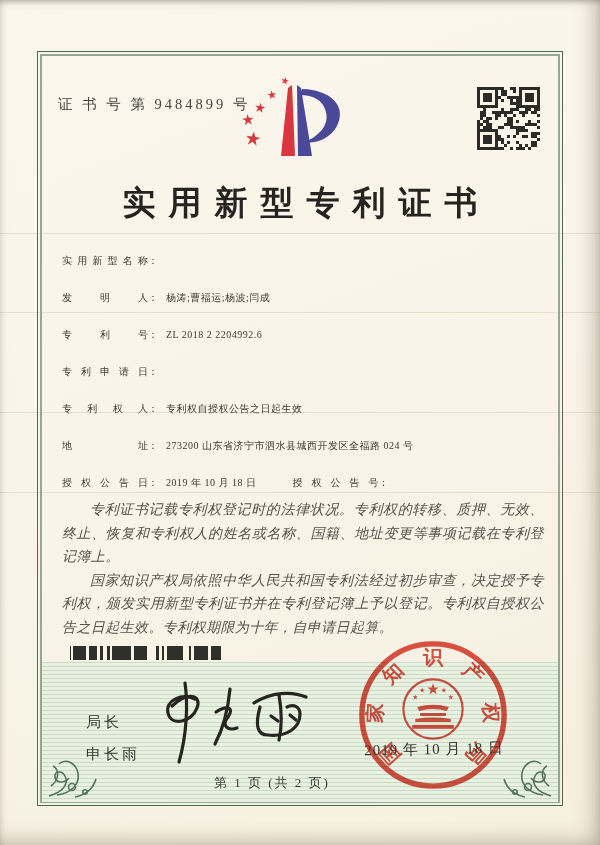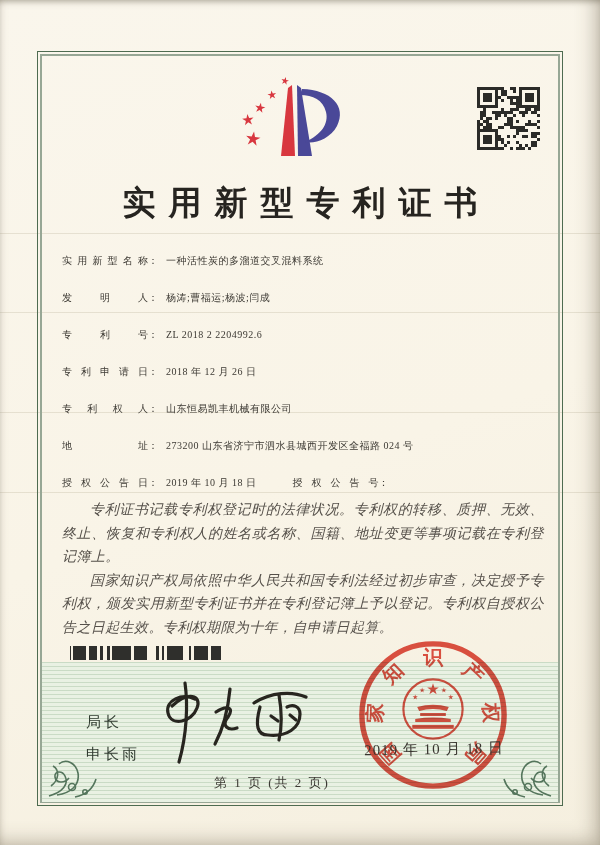--- a/index.html
+++ b/index.html
@@ -82,20 +82,21 @@
 
 <div class="photo">
 
   <div class="crease" style="top:233px"></div>
   <div class="crease" style="top:312px"></div>
   <div class="crease" style="top:412px"></div>
   <div class="crease" style="top:492px"></div>
 
   <div class="frame"></div>
 
+  <div class="cert-no">证 书 号 第 9484899 号</div>
 
   <svg class="logo" viewBox="0 0 122 94">
     <g fill="#d8373f">
       <path d="M0,-1 L0.2245,-0.309 L0.951,-0.309 L0.3633,0.118 L0.5878,0.809 L0,0.382 L-0.5878,0.809 L-0.3633,0.118 L-0.951,-0.309 L-0.2245,-0.309 Z" transform="translate(52,9) scale(4) rotate(12)"></path>
       <path d="M0,-1 L0.2245,-0.309 L0.951,-0.309 L0.3633,0.118 L0.5878,0.809 L0,0.382 L-0.5878,0.809 L-0.3633,0.118 L-0.951,-0.309 L-0.2245,-0.309 Z" transform="translate(39,23) scale(4.6) rotate(-8)"></path>
       <path d="M0,-1 L0.2245,-0.309 L0.951,-0.309 L0.3633,0.118 L0.5878,0.809 L0,0.382 L-0.5878,0.809 L-0.3633,0.118 L-0.951,-0.309 L-0.2245,-0.309 Z" transform="translate(27,36) scale(5.4) rotate(10)"></path>
       <path d="M0,-1 L0.2245,-0.309 L0.951,-0.309 L0.3633,0.118 L0.5878,0.809 L0,0.382 L-0.5878,0.809 L-0.3633,0.118 L-0.951,-0.309 L-0.2245,-0.309 Z" transform="translate(15,48) scale(6) rotate(-6)"></path>
       <path d="M0,-1 L0.2245,-0.309 L0.951,-0.309 L0.3633,0.118 L0.5878,0.809 L0,0.382 L-0.5878,0.809 L-0.3633,0.118 L-0.951,-0.309 L-0.2245,-0.309 Z" transform="translate(20,67) scale(7.6) rotate(8)"></path>
       <polygon points="55,16 59,13 62,84 48,84"></polygon>
     </g>
@@ -548,41 +549,39 @@
       <i style="background:transparent"></i>
       <i style="background:transparent"></i>
     </div>
 
   <div class="title">实用新型专利证书</div>
 
   <div class="fields">
     <div class="frow">
       <span class="flbl">实用新型名称</span>
         <span class="fcolon">：</span>
-      <span class="fval">一种活性炭的多溜道交叉混料系统</span>
     </div>
     <div class="frow">
       <span class="flbl">发明人</span>
         <span class="fcolon">：</span>
       <span class="fval">杨涛;曹福运;杨波;闫成</span>
     </div>
     <div class="frow">
       <span class="flbl">专利号</span>
         <span class="fcolon">：</span>
       <span class="fval">ZL 2018 2 2204992.6</span>
     </div>
     <div class="frow">
       <span class="flbl">专利申请日</span>
         <span class="fcolon">：</span>
-      <span class="fval">2018 年 12 月 26 日</span>
     </div>
     <div class="frow">
       <span class="flbl">专利权人</span>
         <span class="fcolon">：</span>
-      <span class="fval">山东恒易凯丰机械有限公司</span>
+      <span class="fval">专利权自授权公告之日起生效</span>
     </div>
     <div class="frow">
       <span class="flbl">地址</span>
         <span class="fcolon">：</span>
       <span class="fval">273200 山东省济宁市泗水县城西开发区全福路 024 号</span>
     </div>
     <div class="frow">
       <span class="flbl">授权公告日</span>
         <span class="fcolon">：</span>
       <span class="fval">2019 年 10 月 18 日</span>

